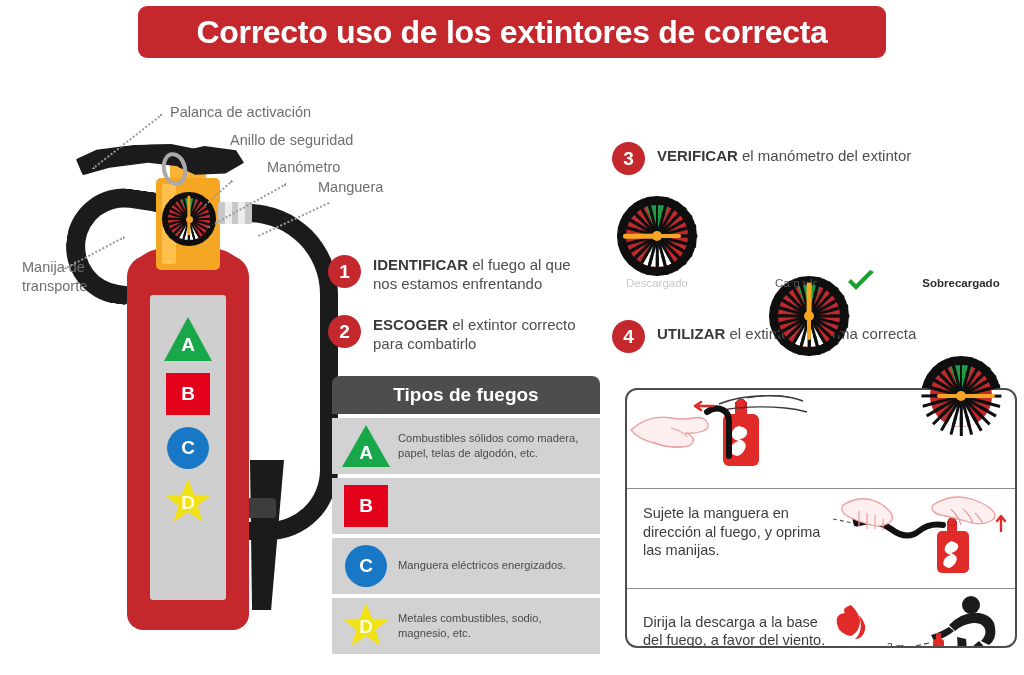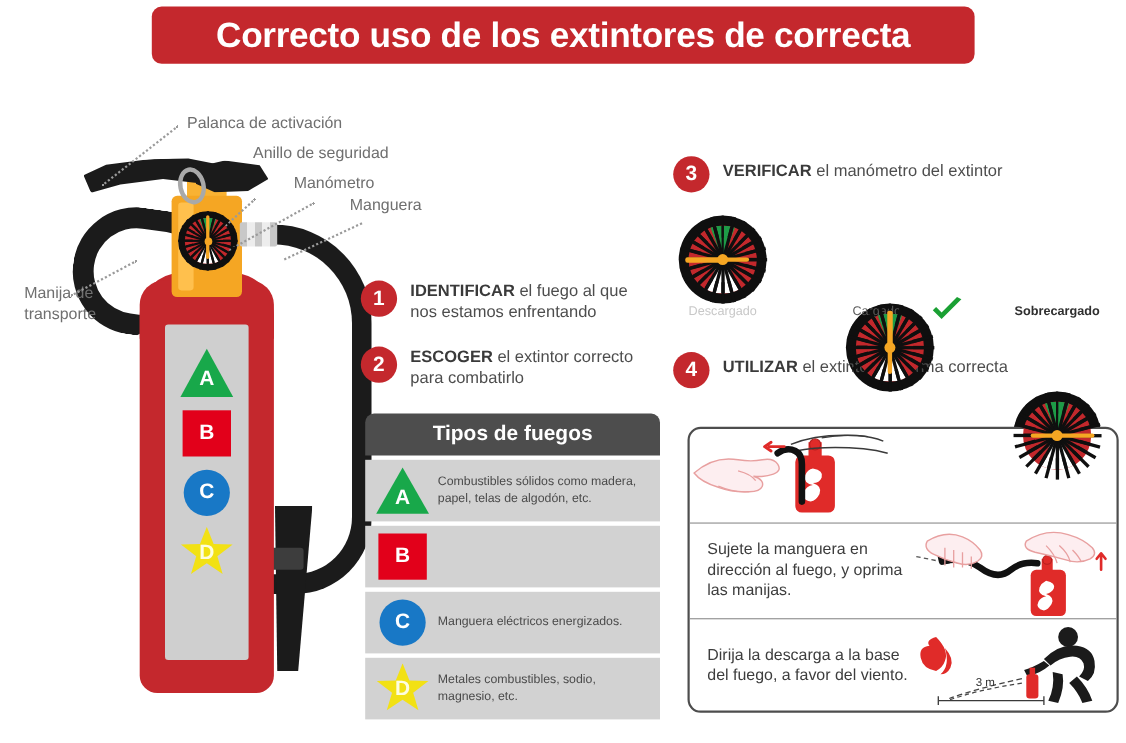--- a/index.html
+++ b/index.html
@@ -166,21 +166,21 @@
 
   
   .gauge-caption{text-align:center;font-size:11.5px;}
 
   
   #use-panel{
     left:625px;top:388px;width:388px;height:256px;
     border:2px solid #4d4d4d;border-radius:12px;background:#fff;overflow:hidden;
   }
   .use-row{display:flex;align-items:center;height:85.3px;position:relative;}
-  .use-row + .use-row{border-top:1.5px solid #8c8c8c;}
+  .use-row + .use-row{border-top:1.5px solid #8c8c8c;margin-top:13px;}
   .use-row .utext{
     width:186px;padding-left:16px;color:#3d3d3d;font-size:14.5px;line-height:1.27;
   }
   .use-row .uart{flex:1;height:100%;position:relative;}
   .dim-label{position:absolute;font-size:10.5px;color:#333;text-align:center;}
 </style>
 </head>
 <body>
 
 <div class="stage">

